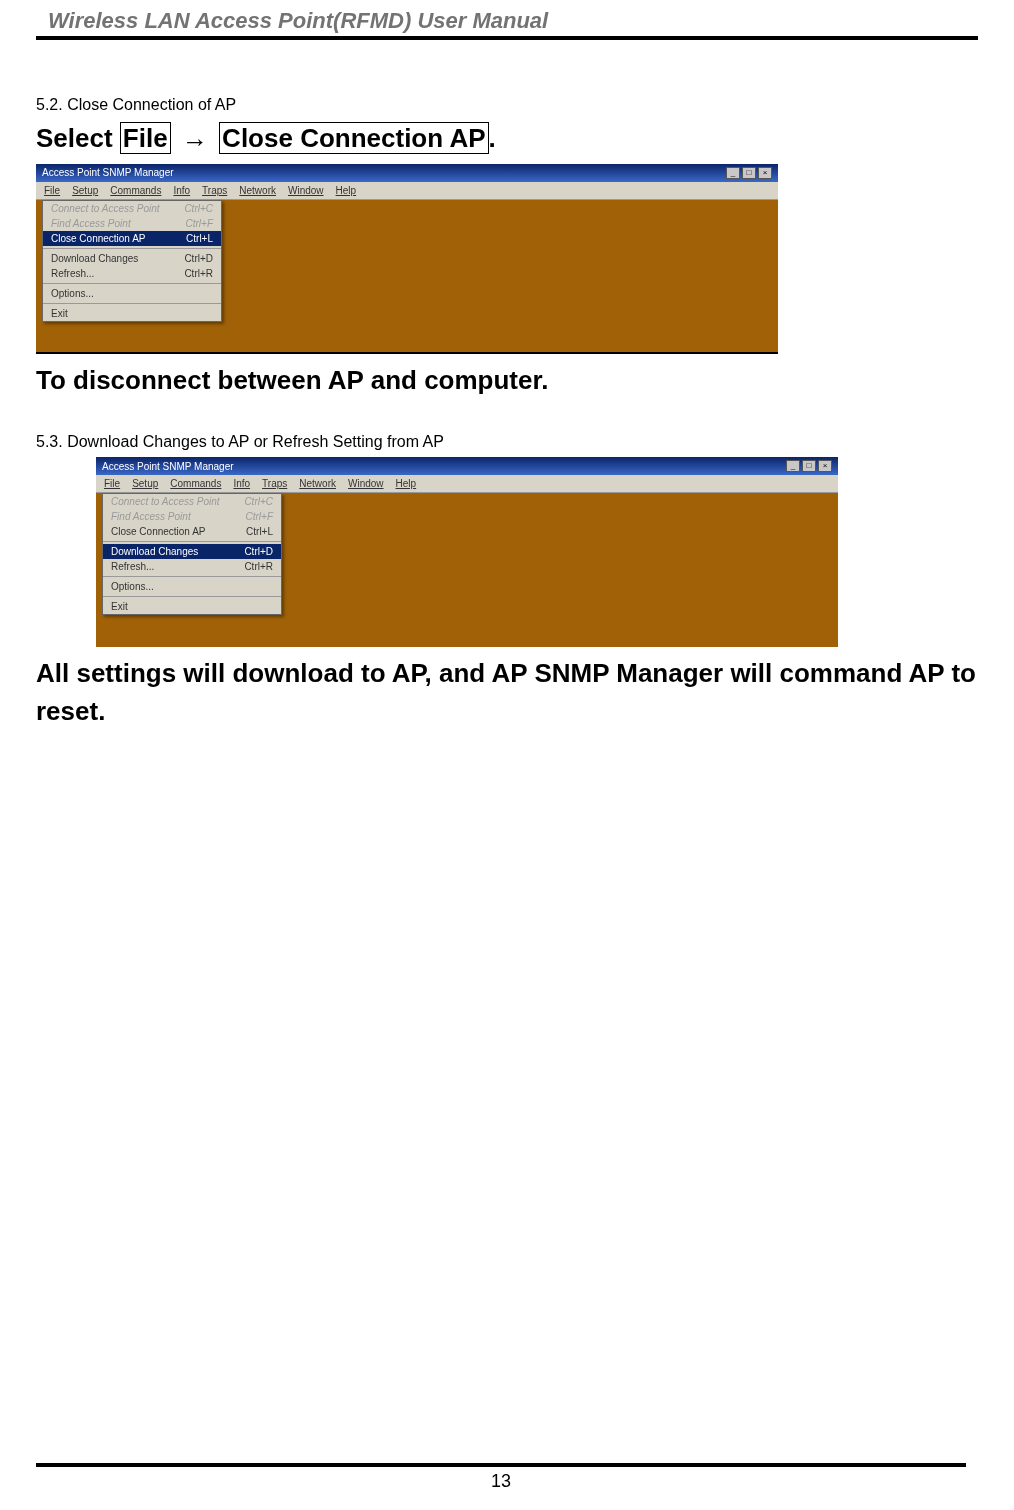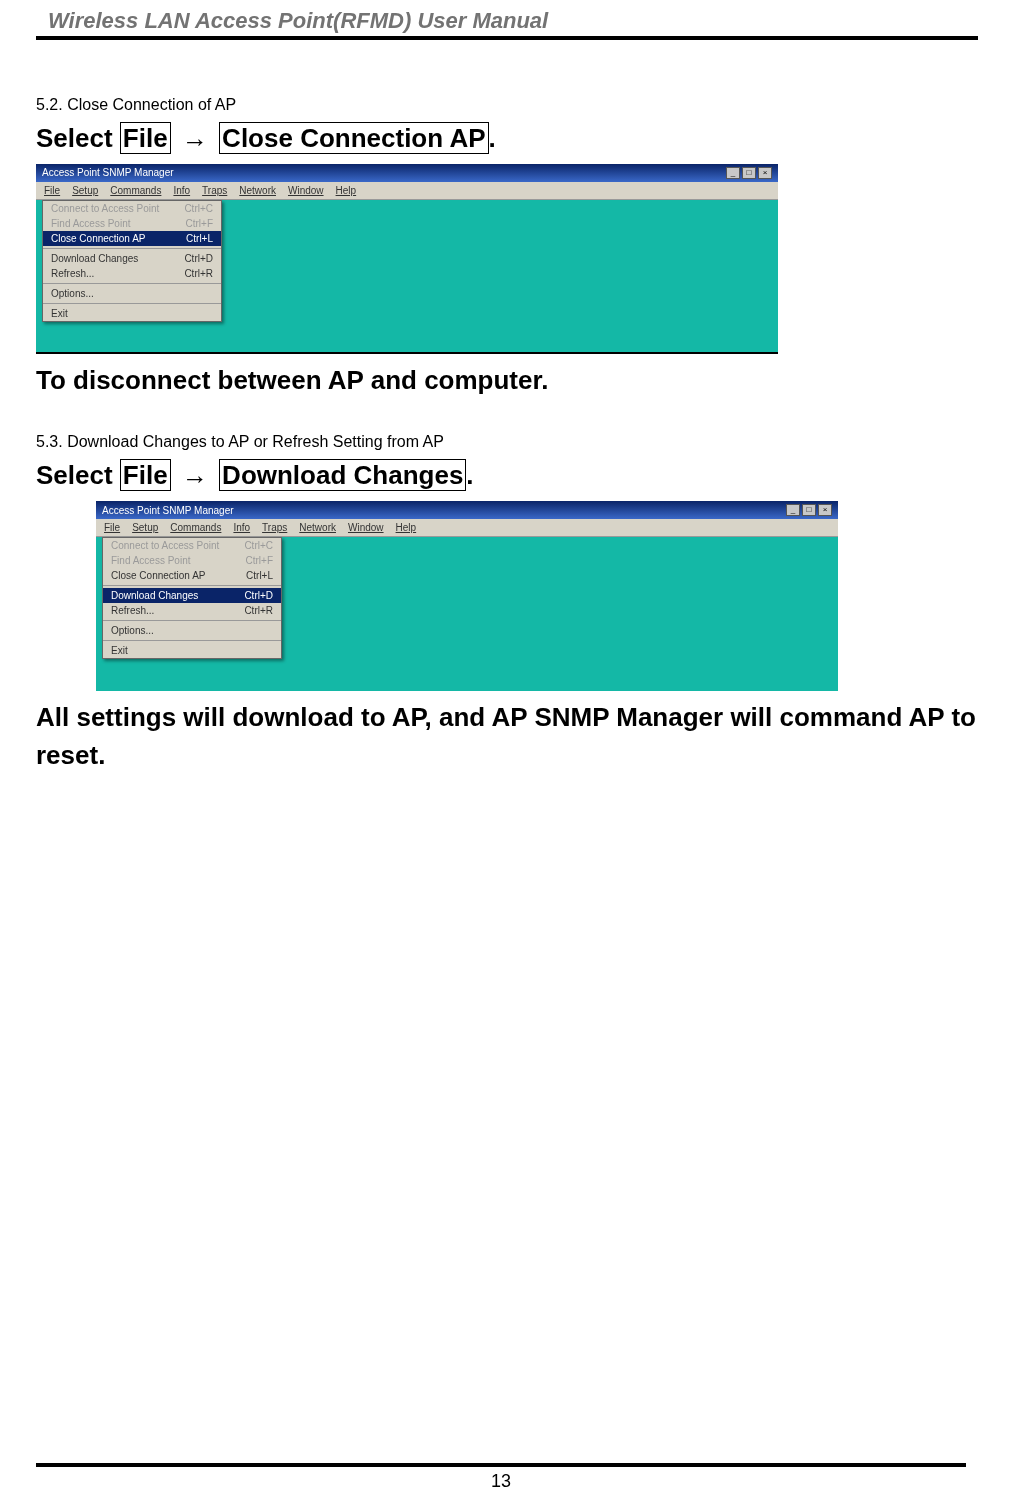--- a/index.html
+++ b/index.html
@@ -44,21 +44,21 @@
     .boxed {
       border: 1px solid #000;
       padding: 0 2px;
     }
     .arrow { padding: 0 4px; }
     .screenshot {
       display: block;
       height: 190px;
       margin: 6px 0 8px 0;
       position: relative;
-      background: #14b8a6;
+      background: #a16207;
     }
     .ss1 { width: 742px; margin-left: 0; }
     .ss2 { width: 742px; margin-left: 60px; }
     .window-titlebar {
       background: linear-gradient(#0a2468, #3a68c8);
       height: 18px;
       color: #fff;
       font-size: 10px;
       padding: 2px 6px;
       display: flex;
@@ -101,21 +101,21 @@
       box-shadow: 2px 2px 3px rgba(0,0,0,0.4);
       font-size: 10px;
       width: 180px;
     }
     .dd-item {
       display: flex;
       justify-content: space-between;
       padding: 2px 8px;
       color: #333;
     }
-    .dd-item.disabled { color: #9a9a9a; }
+    .dd-item.disabled { color: #9a9a9a; font-style: italic; }
     .dd-item.highlight { background: #0a2468; color: #fff; }
     .dd-sep { border-top: 1px solid #999; margin: 2px 0; }
     .ss-bottom-hr {
       position: absolute;
       left: 0; right: 0; bottom: 0;
       height: 2px;
       background: #000;
     }
     .spacer { height: 28px; }
     .footer {
@@ -209,26 +209,20 @@
   </div>
 
   <div class="body-text">To disconnect between AP and computer.</div>
 
   <div class="spacer"></div>
 
   <div class="section-heading">
     <span class="sec-num">5.3.</span>
     <span>Download Changes to AP or Refresh Setting from AP</span>
   </div>
-  <div class="body-text">
-    <span>Select</span>
-    <span class="boxed">File</span>
-    <span class="arrow">→</span>
-    <span class="boxed">Download Changes</span><span>.</span>
-  </div>
 
   <div class="screenshot ss2">
     <div class="window-titlebar">
       <span class="win-title">Access Point SNMP Manager</span>
       <div class="win-btns">
         <div class="win-btn">_</div>
         <div class="win-btn">□</div>
         <div class="win-btn">×</div>
       </div>
     </div>

